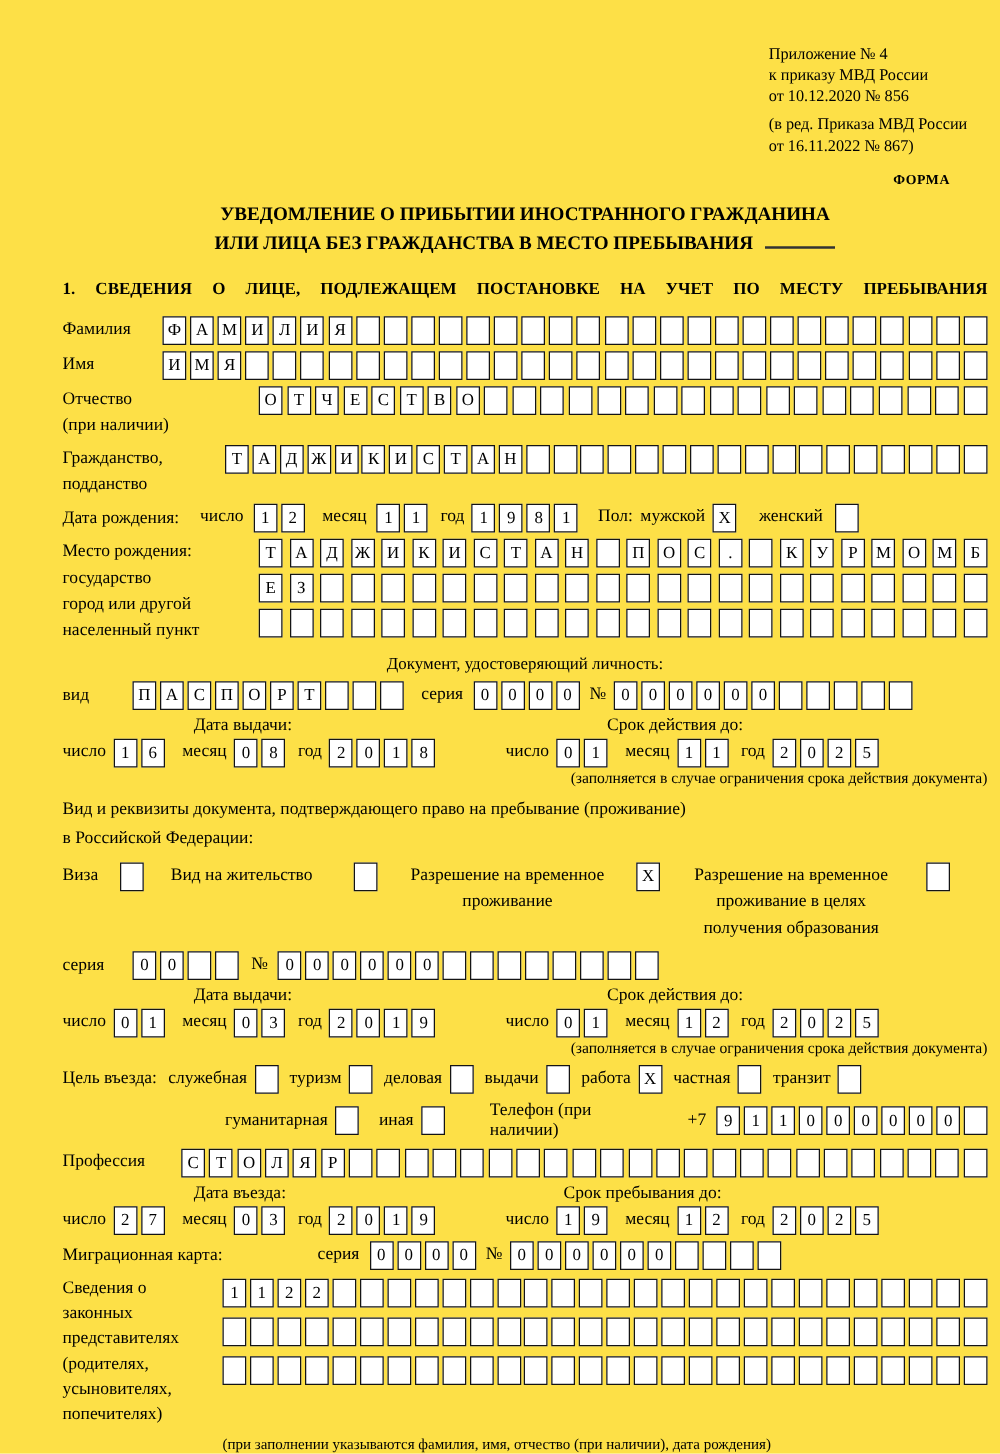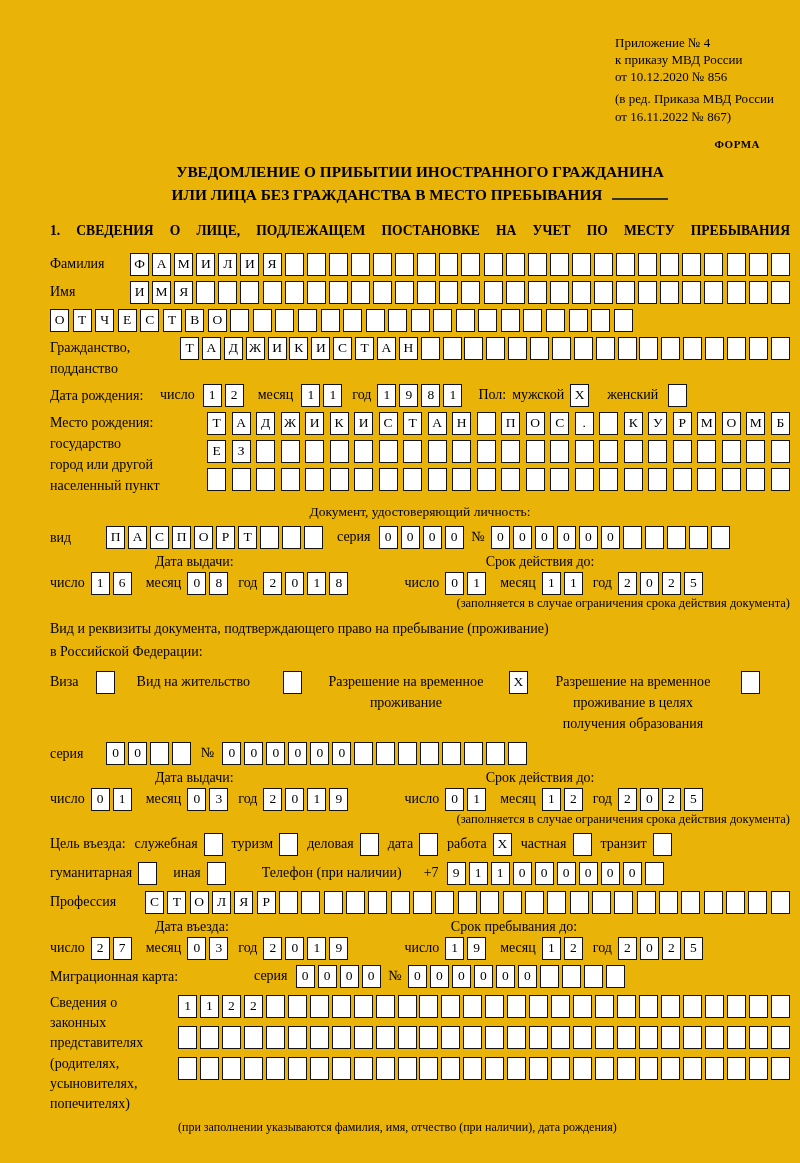--- a/index.html
+++ b/index.html
@@ -1,21 +1,21 @@
 <!DOCTYPE html>
 <html><head>
 <meta charset="utf-8">
 <style>
   html,body{margin:0;padding:0;background:#fff;}
   .page{
     position:relative;
     width:800px;height:1163px;
     box-sizing:border-box;
     padding:34px 10px 0 50px;
-    background:#eab308;
+    background:#fde047;
     color:#000;
     font-family:"Liberation Serif","DejaVu Serif",serif;
     font-size:14px;
     overflow:hidden;
   }
   .pre{white-space:pre-line;}
   
   .appendix-block{margin-left:565px;width:225px;font-size:13px;line-height:1.32;}
   .amendment{margin-top:5px;}
   .forma{margin-top:13px;margin-bottom:11px;text-align:right;padding-right:30px;font-weight:bold;font-size:11px;letter-spacing:.5px;}
@@ -58,21 +58,21 @@
   .gap-right{margin-left:56px;}
   .note{text-align:right;font-size:12.5px;margin-top:1px;margin-bottom:6px;line-height:1.2;}
   .para{line-height:1.65;margin-bottom:8px;}
   .perm-row{display:flex;align-items:flex-start;margin:4px 0 8px;}
   .perm{display:flex;align-items:flex-start;gap:17px;}
   .perm .txt{text-align:center;line-height:1.5;}
   .tw170{width:172px;}
   .tw182{width:182px;}
   .opt{display:flex;align-items:center;gap:6px;}
   .purpose-line{display:flex;align-items:center;gap:9px;margin-bottom:6px;}
-  .purpose-line2{display:flex;align-items:center;margin-bottom:6px;}
+  .purpose-line2{display:flex;align-items:center;margin-left:130px;margin-bottom:6px;justify-content:space-between;}
   .rep-note{margin-left:128px;width:612px;text-align:left;font-size:12px;margin-top:3px;}
 </style>
 </head>
 <body>
 
 <div class="page">
 
   <div class="appendix-block">
     <div class="pre">Приложение № 4
 к приказу МВД России
@@ -155,20 +155,22 @@
         <span class="cell"></span>
         <span class="cell"></span>
         <span class="cell"></span>
         <span class="cell"></span>
         <span class="cell"></span>
         <span class="cell"></span>
       </span>
   </div>
 
   <div class="row">
+    <span class="lbl lw157 pre">Отчество
+(при наличии)</span>
     <span class="cells spread w583">
         <span class="cell">О</span>
         <span class="cell">Т</span>
         <span class="cell">Ч</span>
         <span class="cell">Е</span>
         <span class="cell">С</span>
         <span class="cell">Т</span>
         <span class="cell">В</span>
         <span class="cell">О</span>
         <span class="cell"></span>
@@ -529,21 +531,21 @@
       </span>
     <span class="opt">
         <span>туризм</span>
         <span class="cell"></span>
       </span>
     <span class="opt">
         <span>деловая</span>
         <span class="cell"></span>
       </span>
     <span class="opt">
-        <span>дата</span>
+        <span>выдачи</span>
         <span class="cell"></span>
       </span>
     <span class="opt">
         <span>работа</span>
         <span class="cell">X</span>
       </span>
     <span class="opt">
         <span>частная</span>
         <span class="cell"></span>
       </span>

